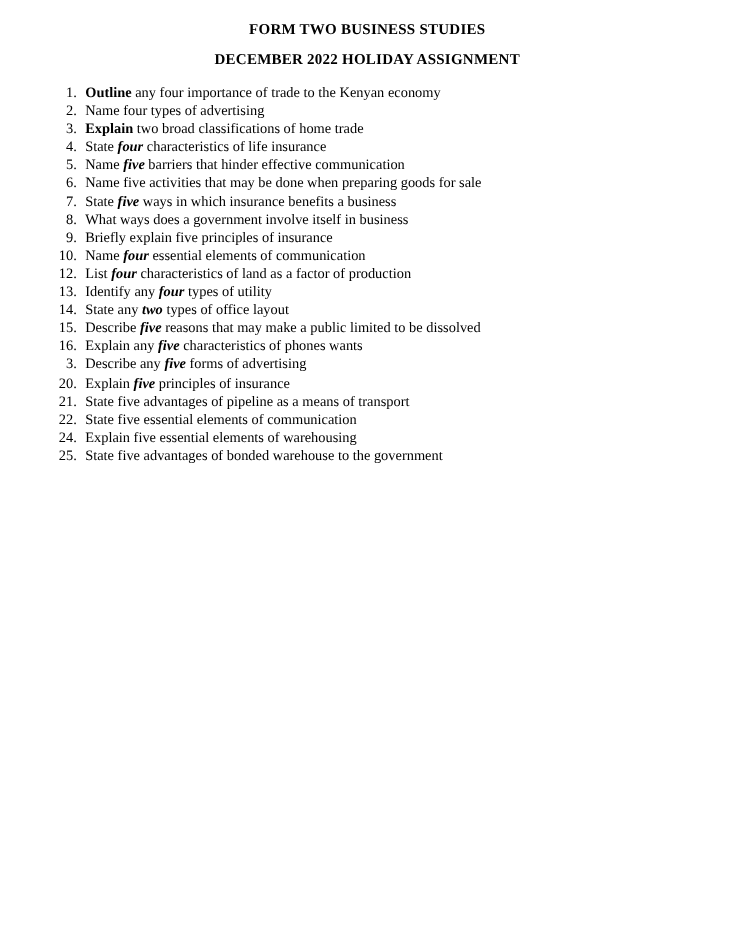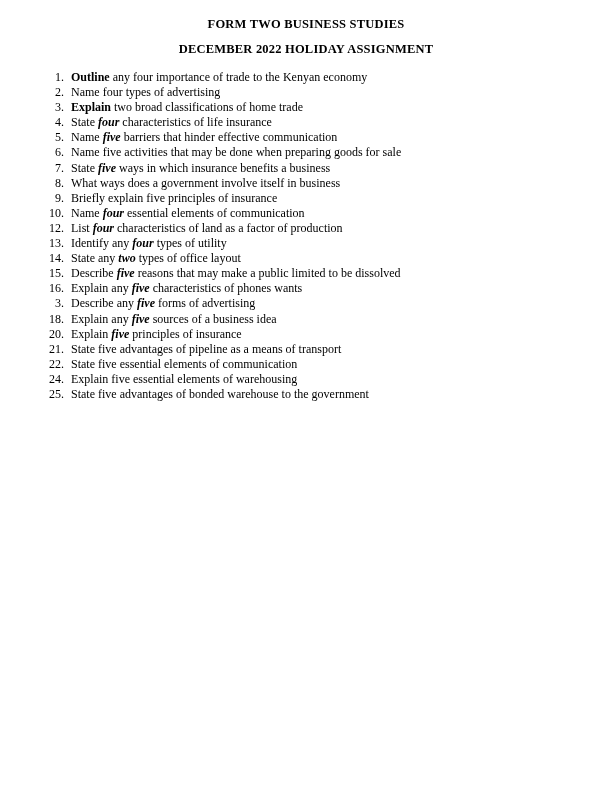--- a/index.html
+++ b/index.html
@@ -128,24 +128,20 @@
       </li>
       <li>
         <span class="num">16.</span>
         <span class="txt"><span>Explain any </span><span class="bi">five</span><span> characteristics of phones wants</span></span>
       </li>
       <li>
         <span class="num">3.</span>
         <span class="txt"><span>Describe any </span><span class="bi">five</span><span> forms of advertising</span></span>
       </li>
       <li>
-        <span class="num">18.</span>
-        <span class="txt"><span>Explain any </span><span class="bi">five</span><span> sources of a business idea</span></span>
-      </li>
-      <li>
         <span class="num">20.</span>
         <span class="txt"><span>Explain </span><span class="bi">five</span><span> principles of insurance</span></span>
       </li>
       <li>
         <span class="num">21.</span>
         <span class="txt"><span>State five advantages of pipeline as a means of transport</span></span>
       </li>
       <li>
         <span class="num">22.</span>
         <span class="txt"><span>State five essential elements of communication</span></span>

